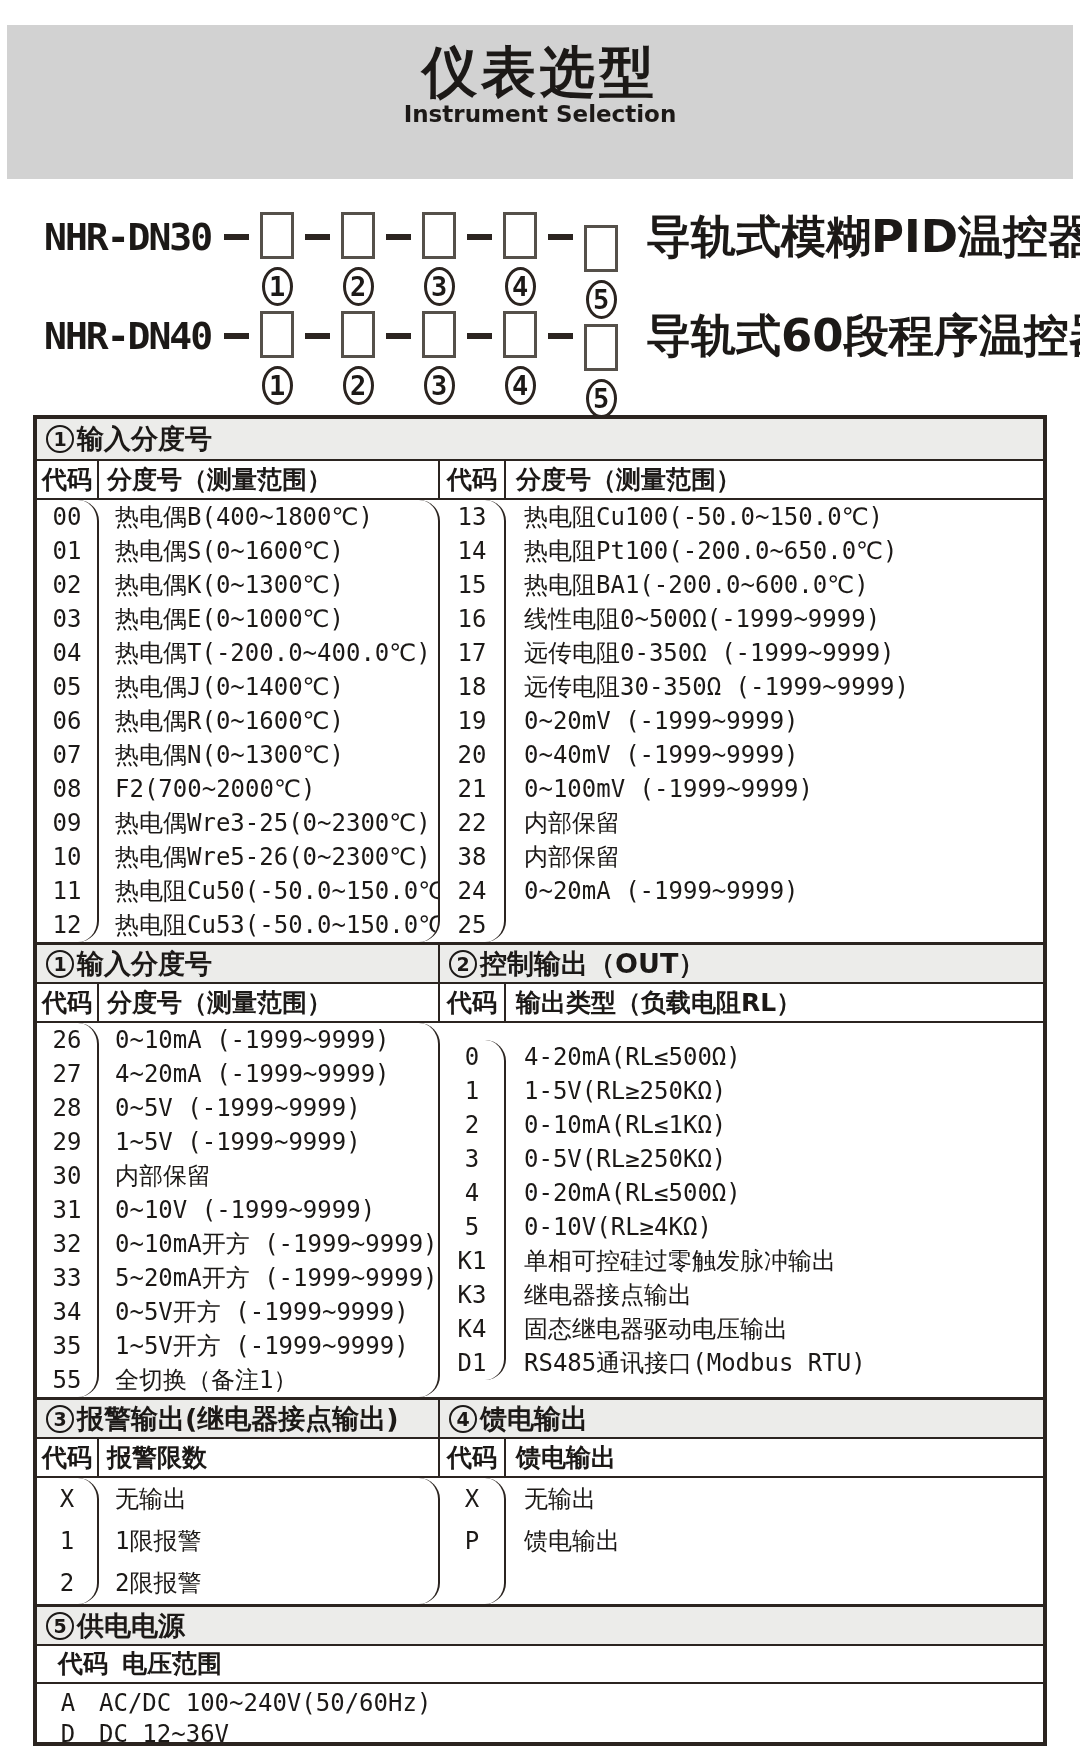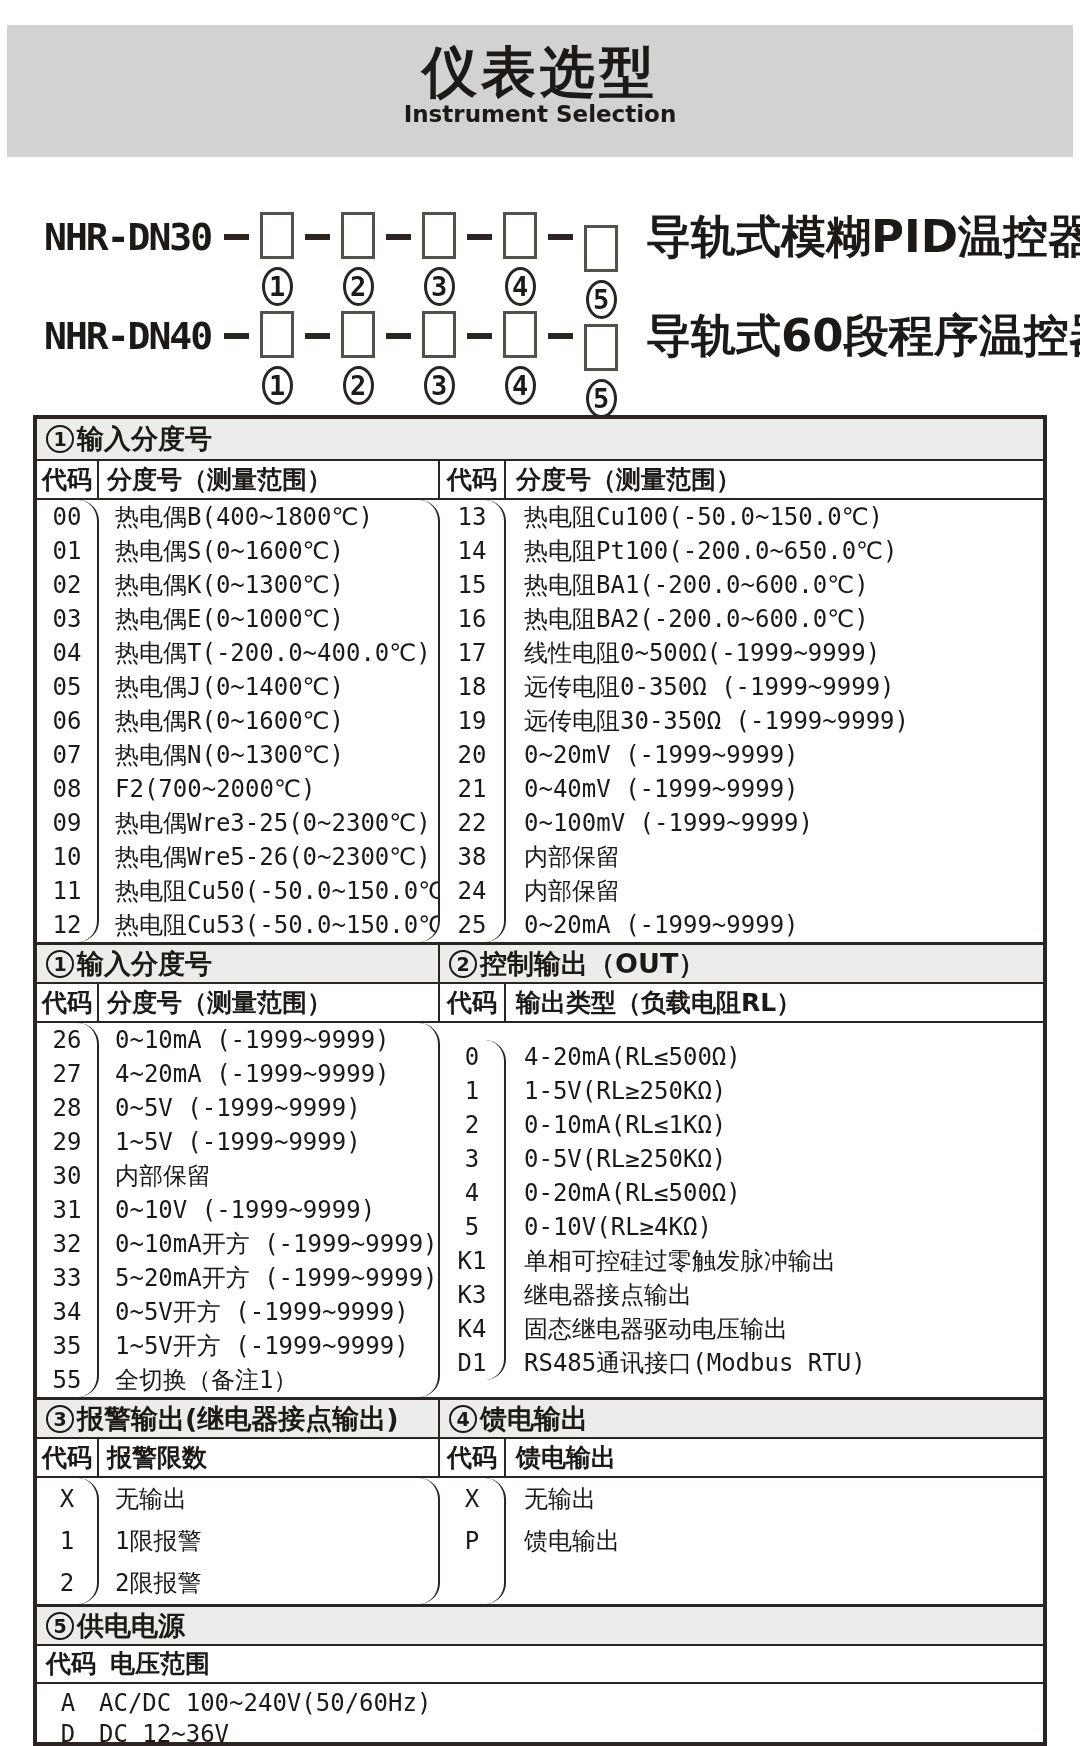--- a/index.html
+++ b/index.html
@@ -3,21 +3,21 @@
 <meta charset="utf-8">
 <style>
   html,body{margin:0;padding:0;}
   body{
     width:1080px;height:1746px;background:#ffffff;position:relative;
     font-family:"DejaVu Sans","Liberation Sans",sans-serif;
     color:#1c1917;overflow:hidden;
   }
   
   .banner{
-    position:absolute;left:7px;right:7px;top:25px;height:132px;
+    position:absolute;left:7px;right:7px;top:25px;height:154px;
     background:#d2d2d2;text-align:center;
   }
   .banner-title{
     font-size:55px;font-weight:bold;letter-spacing:4px;
     margin-top:16px;line-height:62px;
   }
   .banner-sub{
     font-size:23px;font-weight:600;line-height:26px;margin-top:-2px;
   }
   
@@ -82,21 +82,21 @@
   }
   .cell.code{text-align:center;}
   .cell.label{padding-left:8px;}
   .s1-data{height:442px;}
   .s2-data{height:374px;align-items:center;}
   .s3-data{height:126px;}
   .s3-data .cell{height:42px;line-height:42px;}
   
   .s5-hdr{
     height:38px;line-height:36px;border-bottom:2px solid #2b2420;box-sizing:border-box;
-    font-weight:bold;font-size:25px;padding-left:9px;white-space:nowrap;flex:none;background:#fff;
+    font-weight:bold;font-size:25px;padding-left:21px;white-space:nowrap;flex:none;background:#fff;
   }
   .s5-hdr .gap{display:inline-block;width:14px;}
   .s5-rows{flex:1;background:#fff;padding-top:4px;}
   .s5-row{display:flex;height:31px;line-height:31px;font-size:24px;
     font-family:"DejaVu Sans Mono","DejaVu Sans","Liberation Mono",monospace;}
   .s5-code{width:62px;text-align:center;flex:none;}
   .s5-label{flex:1;white-space:nowrap;}
 </style>
 </head>
 <body>
@@ -262,21 +262,20 @@
         <div class="cell code">22</div>
         <div class="cell code">38</div>
         <div class="cell code">24</div>
         <div class="cell code">25</div>
       </div>
     <div class="dcol w-label2">
 
     <div class="cell label">热电阻Cu100(-50.0~150.0℃)</div>
         <div class="cell label">热电阻Pt100(-200.0~650.0℃)</div>
         <div class="cell label">热电阻BA1(-200.0~600.0℃)</div>
-        <div class="cell label">热电阻BA2(-200.0~600.0℃)</div>
         <div class="cell label">线性电阻0~500Ω(-1999~9999)</div>
         <div class="cell label">远传电阻0-350Ω (-1999~9999)</div>
         <div class="cell label">远传电阻30-350Ω (-1999~9999)</div>
         <div class="cell label">0~20mV (-1999~9999)</div>
         <div class="cell label">0~40mV (-1999~9999)</div>
         <div class="cell label">0~100mV (-1999~9999)</div>
         <div class="cell label">内部保留</div>
         <div class="cell label">内部保留</div>
         <div class="cell label">0~20mA (-1999~9999)</div>
       </div>

